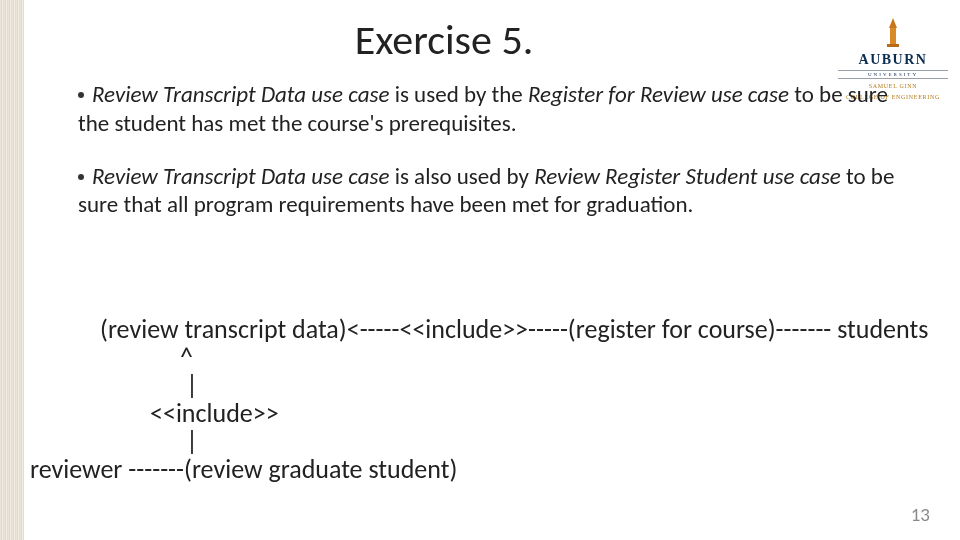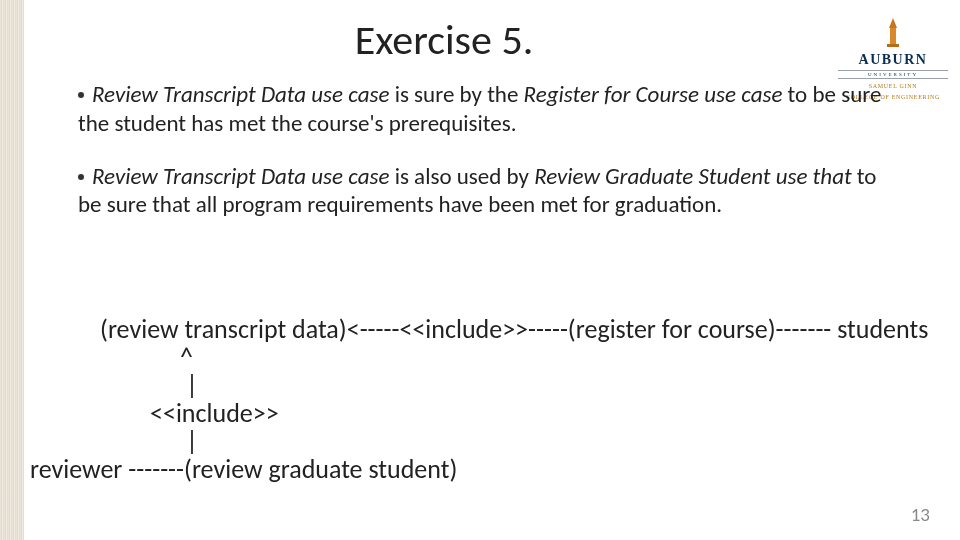--- a/index.html
+++ b/index.html
@@ -67,24 +67,24 @@
     <div class="logo-word">AUBURN</div>
     <div class="logo-sub">UNIVERSITY</div>
     <div class="logo-college">SAMUEL GINN</div>
     <div class="logo-college">COLLEGE OF ENGINEERING</div>
   </div>
 
   <div class="title">Exercise 5.</div>
 
   <div class="content">
     <p class="bullet">
-      <span class="dot"></span><span class="ital">Review Transcript Data use case</span><span> is sure by the </span><span class="ital">Register for Course use case</span><span> to be sure the student has met the course's prerequisites.</span>
+      <span class="dot"></span><span class="ital">Review Transcript Data use case</span><span> is used by the </span><span class="ital">Register for Review use case</span><span> to be sure the student has met the course's prerequisites.</span>
     </p>
     <p class="bullet">
-      <span class="dot"></span><span class="ital">Review Transcript Data use case</span><span> is also used by </span><span class="ital">Review Graduate Student use that</span><span> to be sure that all program  requirements have been met for graduation.</span>
+      <span class="dot"></span><span class="ital">Review Transcript Data use case</span><span> is also used by </span><span class="ital">Review Register Student use case</span><span> to be sure that all program  requirements have been met for graduation.</span>
     </p>
   </div>
 
   <div class="diagram d1">(review transcript data)&lt;-----&lt;&lt;include&gt;&gt;-----(register for course)------- students</div>
   <div class="diagram d2">^</div>
   <div class="diagram d3">|</div>
   <div class="diagram d4">&lt;&lt;include&gt;&gt;</div>
   <div class="diagram d5">|</div>
   <div class="diagram d6">reviewer -------(review graduate student)</div>
 

